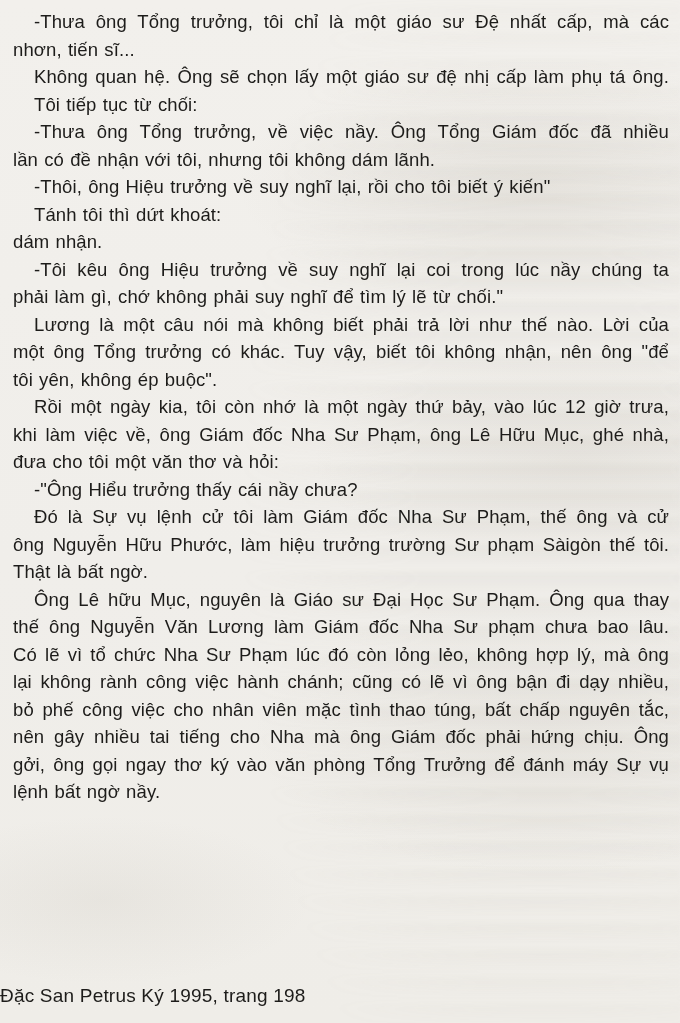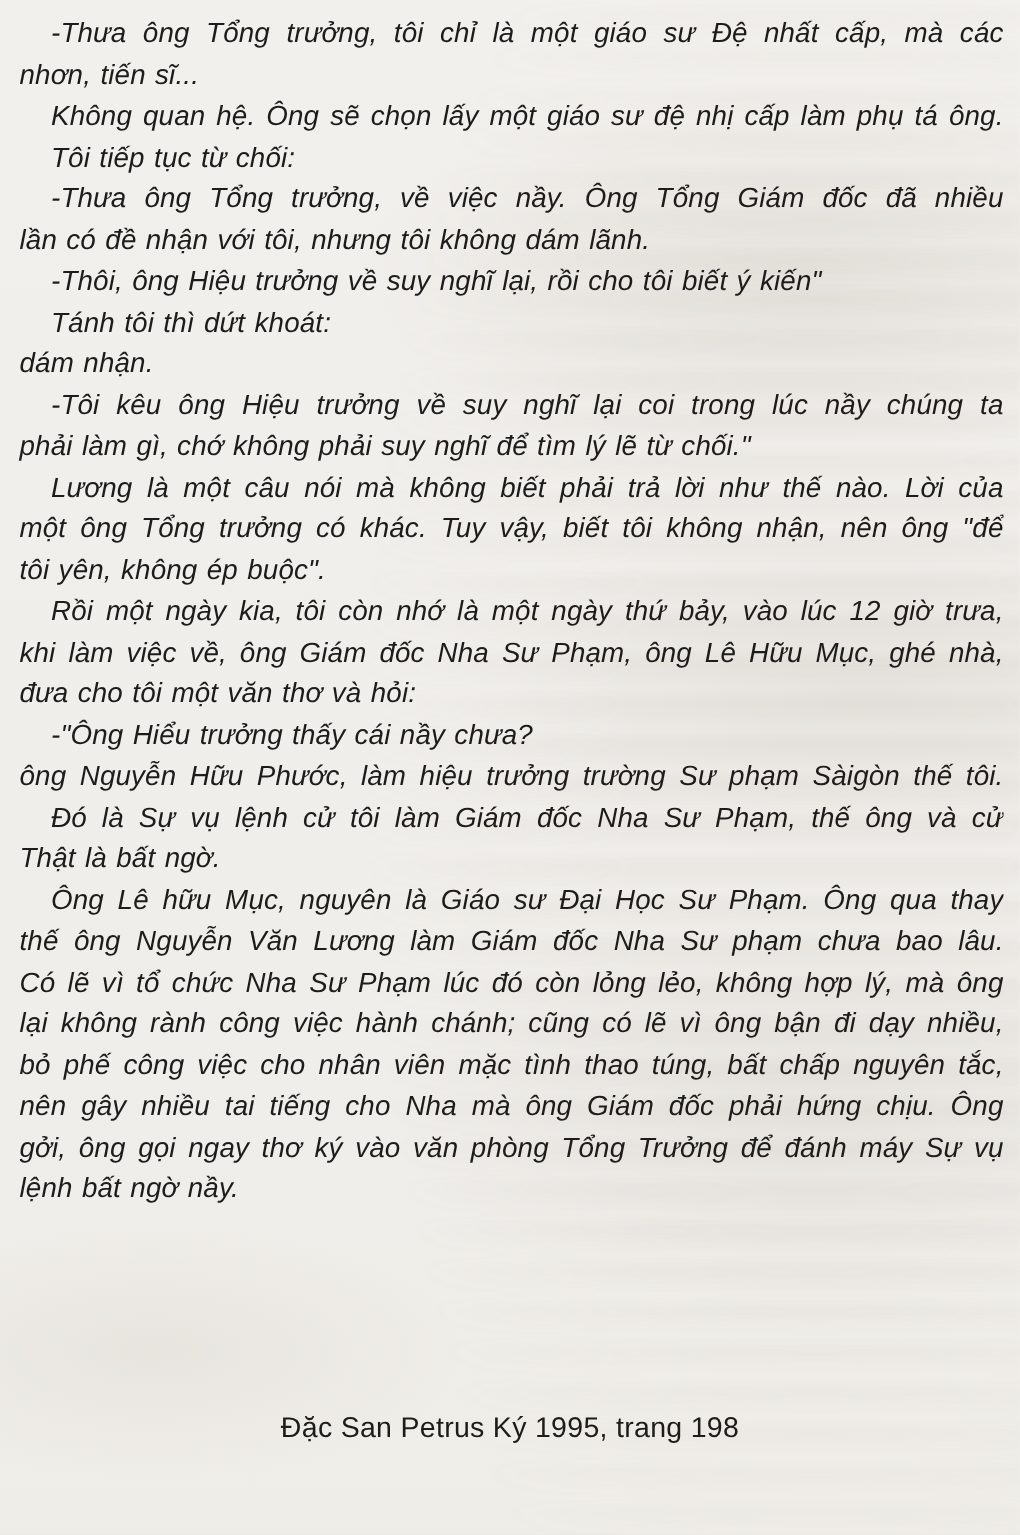--- a/index.html
+++ b/index.html
@@ -45,41 +45,40 @@
     left: 13px;
     width: 656px;
   }
   .line {
     font-size: 18.5px;
     line-height: 27.5px;
     height: 27.5px;
     white-space: nowrap;
     letter-spacing: 0.1px;
     word-spacing: 1px;
-    font-style: italic;
   }
   .line.fill {
     white-space: normal;
     text-align: justify;
     text-align-last: justify;
     overflow: hidden;
   }
   .line.indent {
     padding-left: 21px;
   }
   .line.indent.fill {
     padding-left: 21px;
     width: 635px;
   }
   .footer {
     position: absolute;
     left: 0;
     width: 680px;
-    top: 942px;
-    text-align: center;
+    top: 985px;
+    text-align: left;
     font-size: 19px;
     letter-spacing: 0.2px;
     color: #1d1c1a;
   }
 </style>
 </head>
 <body>
 
 <div class="page">
   <div class="bleed"></div>
@@ -96,22 +95,22 @@
     <div class="line">dám nhận.</div>
     <div class="line indent fill">-Tôi kêu  ông Hiệu trưởng về  suy nghĩ lại coi  trong lúc nầy chúng ta</div>
     <div class="line">phải làm gì,  chớ không phải  suy nghĩ để  tìm lý lẽ từ chối."</div>
     <div class="line indent fill">Lương là một câu nói mà không  biết phải trả lời như thế nào. Lời  của</div>
     <div class="line fill">một  ông Tổng  trưởng có  khác. Tuy  vậy, biết tôi không nhận, nên ông "để</div>
     <div class="line">tôi yên, không ép buộc".</div>
     <div class="line indent fill">Rồi một ngày kia, tôi còn nhớ là một ngày thứ bảy, vào lúc 12 giờ trưa,</div>
     <div class="line fill">khi làm  việc về, ông Giám đốc Nha Sư  Phạm, ông Lê Hữu Mục, ghé nhà,</div>
     <div class="line">đưa cho tôi một văn thơ và hỏi:</div>
     <div class="line indent">-"Ông Hiểu trưởng thấy cái nầy chưa?</div>
+    <div class="line indent fill">Đó là Sự vụ  lệnh cử tôi làm Giám đốc Nha  Sư Phạm, thế ông và cử</div>
     <div class="line fill">ông Nguyễn  Hữu Phước, làm hiệu  trưởng trường Sư phạm  Sàigòn thế tôi.</div>
-    <div class="line indent fill">Đó là Sự vụ  lệnh cử tôi làm Giám đốc Nha  Sư Phạm, thế ông và cử</div>
     <div class="line">Thật là bất ngờ.</div>
     <div class="line indent fill">Ông Lê  hữu Mục, nguyên  là Giáo sư  Đại Học Sư  Phạm. Ông qua thay</div>
     <div class="line fill">thế ông  Nguyễn Văn Lương làm Giám đốc  Nha Sư phạm chưa bao lâu.</div>
     <div class="line fill">Có lẽ vì tổ chức Nha Sư  Phạm lúc đó còn lỏng lẻo, không hợp lý, mà ông</div>
     <div class="line fill">lại không rành công việc hành chánh; cũng có lẽ vì ông bận đi  dạy nhiều,</div>
     <div class="line fill">bỏ phế  công việc cho nhân  viên mặc tình thao túng, bất chấp nguyên tắc,</div>
     <div class="line fill">nên gây nhiều tai tiếng cho Nha mà ông Giám đốc phải hứng chịu. Ông</div>
     <div class="line fill">gởi, ông gọi ngay thơ ký vào văn phòng Tổng Trưởng để đánh máy Sự vụ</div>
     <div class="line">lệnh bất ngờ nầy.</div>
   </div>

